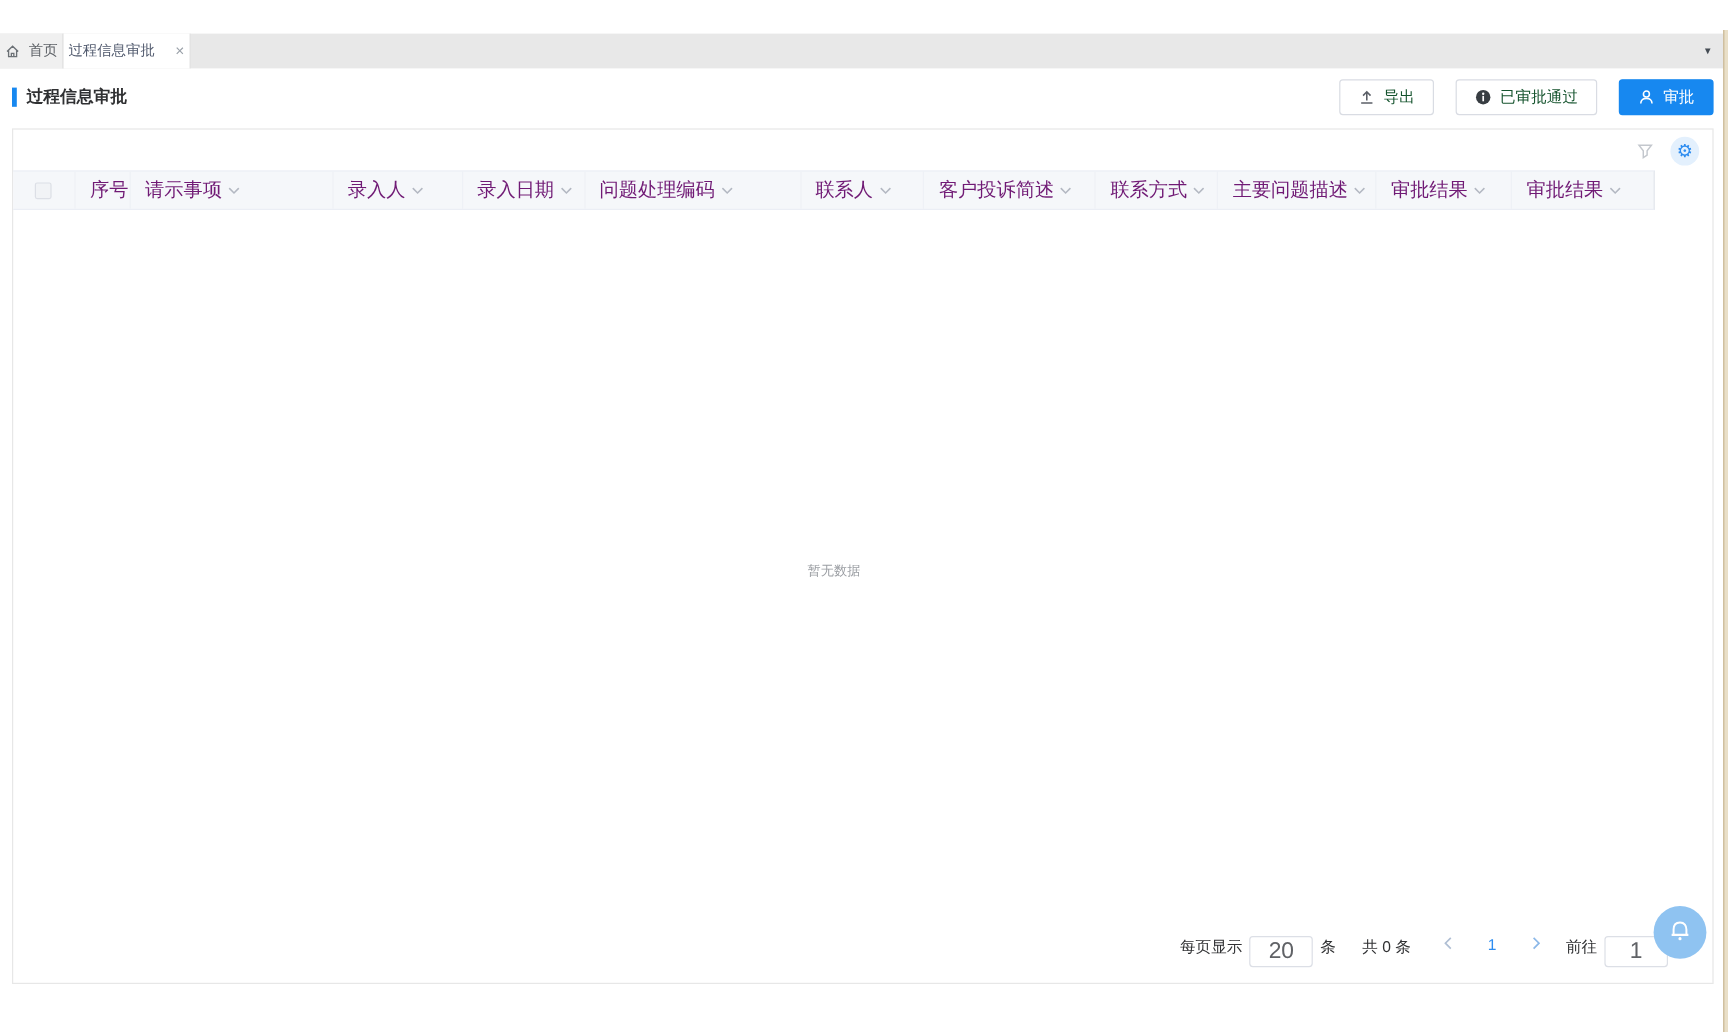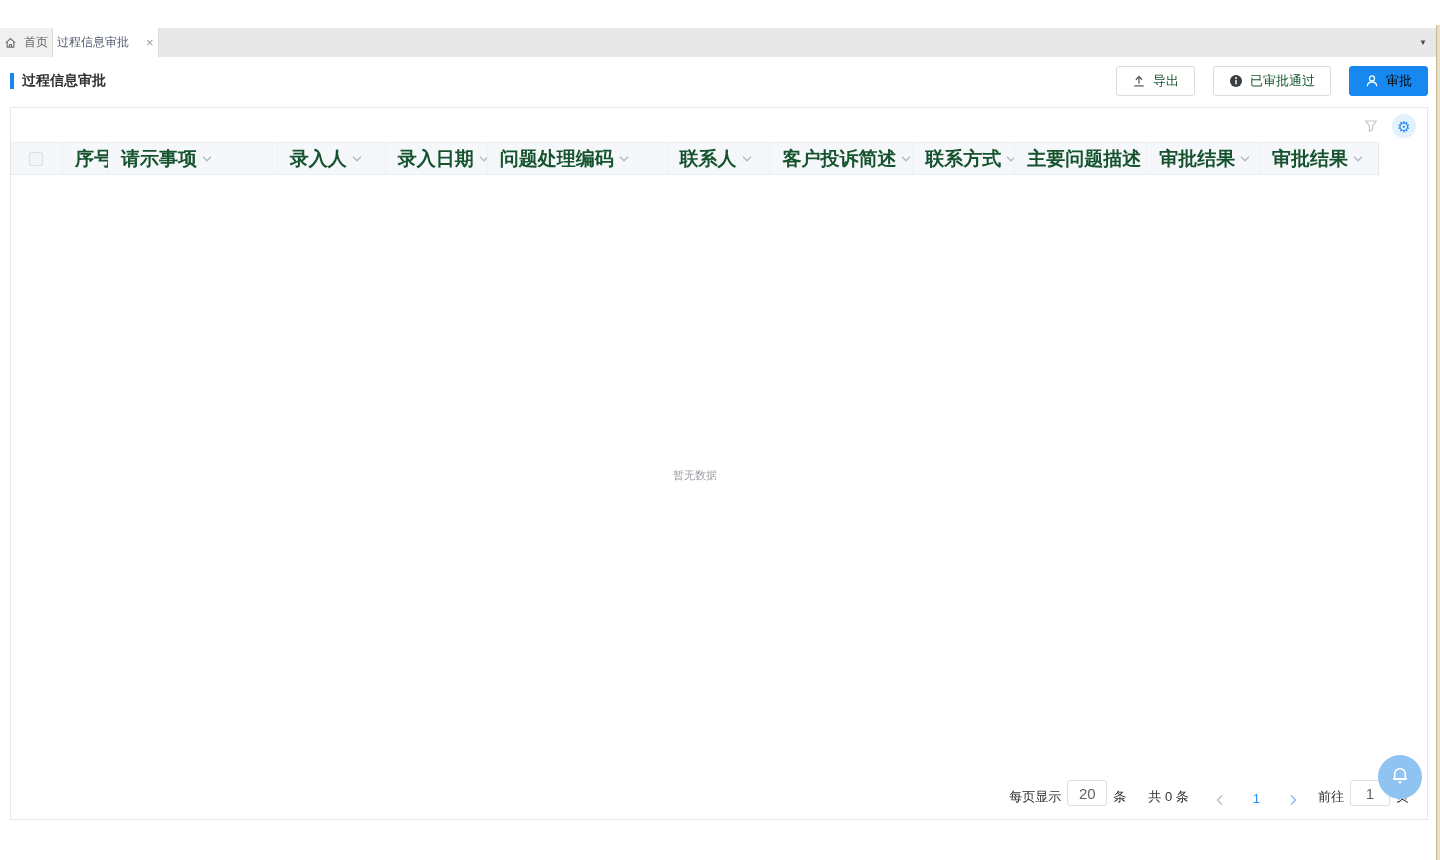--- a/index.html
+++ b/index.html
@@ -36,21 +36,21 @@
     display:flex; align-items:center;
   }
   .title-accent { width:4px; height:16px; background:#1788f0; margin-right:8px; }
   .page-title { font-size:14px; font-weight:bold; color:#303133; }
   .head-actions { margin-left:auto; display:flex; gap:18px; }
   .btn {
     height:30px; display:flex; align-items:center; gap:7px;
     padding:0 15px; background:#fff; border:1px solid #d9dce3; border-radius:3px;
     font-size:13px; color:#14532d; cursor:pointer; white-space:nowrap;
   }
-  .btn.primary { background:#1788f0; border-color:#1788f0; color:#000000; }
+  .btn.primary { background:#1788f0; border-color:#1788f0; color:#ffffff; }
 
   
   .card {
     position:absolute; left:10px; top:107px; width:1418px; height:713px;
     border:1px solid #e7e7e7; background:#fff;
   }
   .card-tools {
     position:absolute; top:5px; right:11px; height:26px;
     display:flex; align-items:center; gap:13px;
   }
@@ -62,45 +62,45 @@
   }
 
   .thead {
     position:absolute; left:0; top:34px; width:1368px; height:33px;
     display:flex; background:#f5f7fa;
     border-top:1px solid #ebeef5; border-bottom:1px solid #ebeef5;
     border-right:1px solid #e2e6ec;
   }
   .th {
     display:flex; align-items:center; padding-left:12px;
-    font-size:19px; font-weight:bold; color:#14532d;
+    font-size:16px; font-weight:normal; color:#701a75;
     border-right:1px solid #eef1f6; cursor:pointer; white-space:nowrap;
     overflow:hidden;
   }
   .th:last-child { border-right:none; }
   .th .chev { margin-left:5px; flex:none; display:flex; }
   .th-checkbox { justify-content:center; padding-left:0; }
   .checkbox {
     width:14px; height:14px; border:1px solid #dcdfe6; border-radius:2px;
     background:#f1f3f6; cursor:pointer;
   }
 
   .empty-text {
     position:absolute; left:0; top:360px; width:1368px;
     text-align:center; font-size:11px; color:#9b9ea3;
   }
 
   
   .pager {
     position:absolute; right:18px; bottom:13px;
-    display:flex; align-items:flex-end; font-size:13px; color:#303133;
+    display:flex; align-items:flex-start; font-size:13px; color:#303133;
   }
   .pager input {
-    width:40px; height:26px; border:1px solid #dcdfe6; border-radius:3px;
-    text-align:center; font-size:15px; color:#606266; margin:0 6px;
+    width:53px; height:26px; border:1px solid #dcdfe6; border-radius:3px;
+    text-align:center; font-size:19px; color:#606266; margin:0 6px;
     font-family:inherit; background:#fff;
   }
   .pager-total { margin-left:22px; }
   .pg-arrow { margin-left:26px; display:flex; cursor:pointer; }
   .pg-arrow.next { margin-left:0; }
   .page-num { color:#2d8cf0; margin:0 29px; cursor:pointer; }
   .goto-label { margin-left:20px; }
 
   
   .bell-fab {

